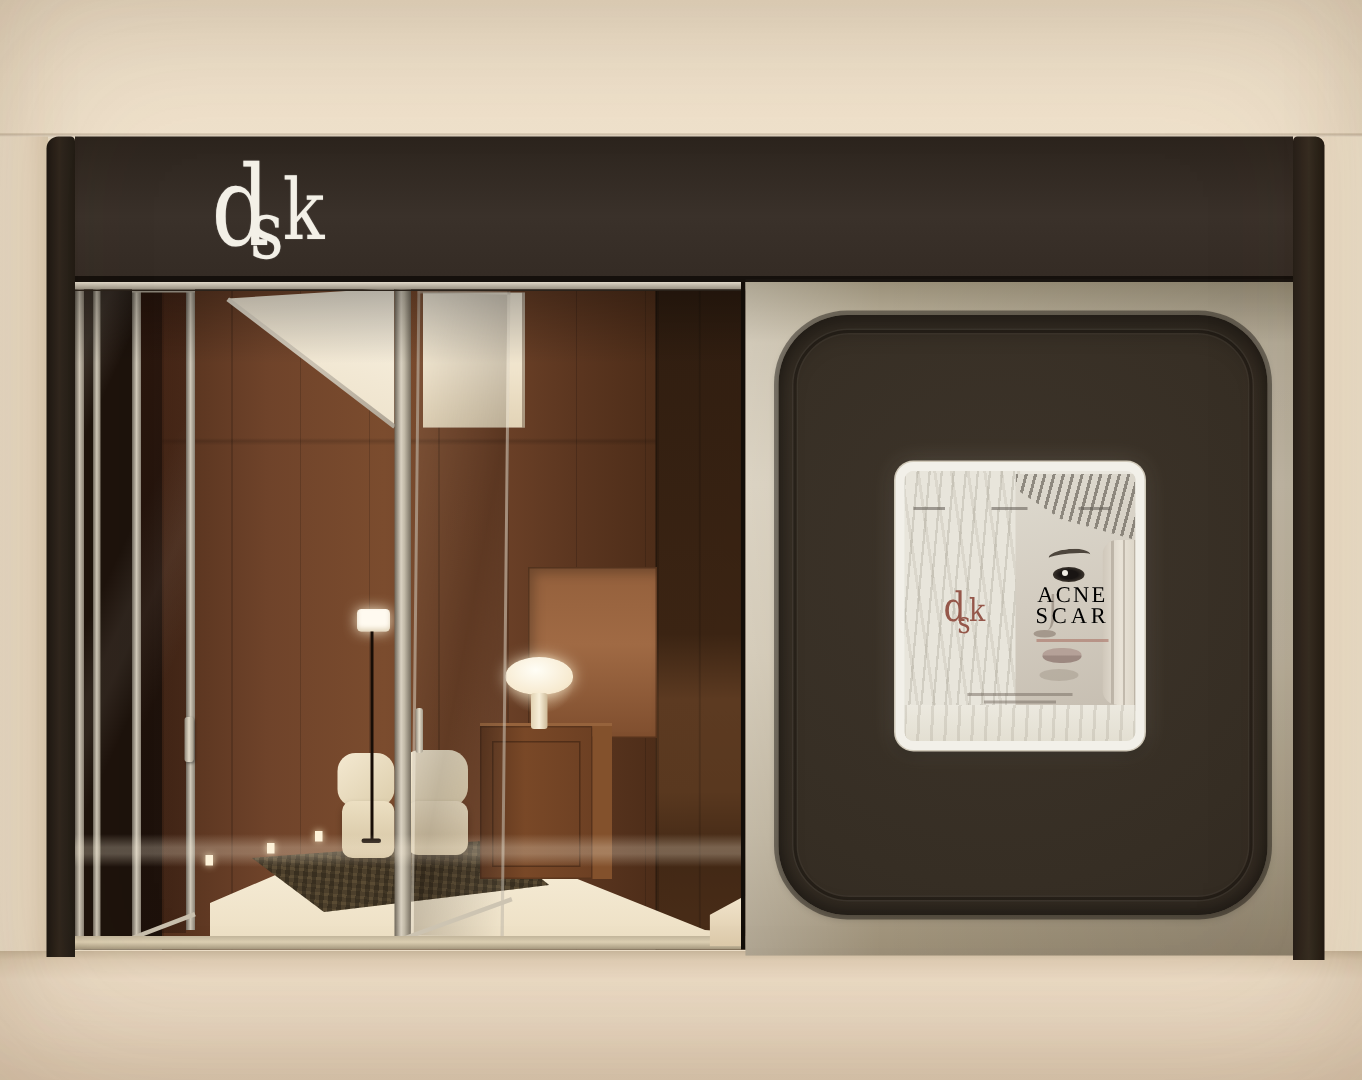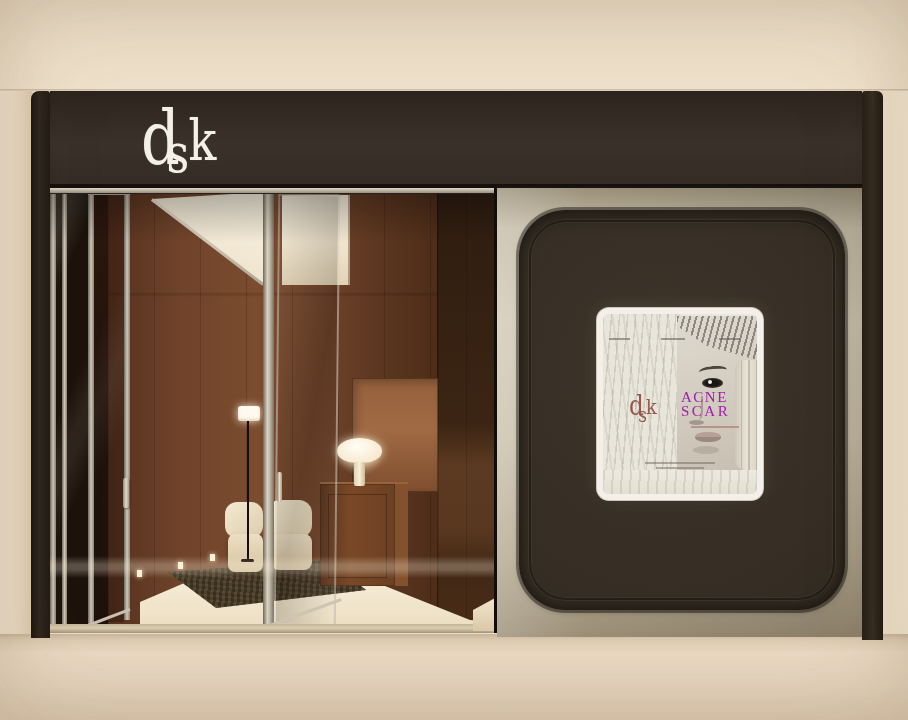--- a/index.html
+++ b/index.html
@@ -176,21 +176,21 @@
     background:repeating-linear-gradient(90deg,transparent 0 6px,rgba(150,140,126,.45) 6px 7.5px),
     linear-gradient(90deg,#cfc7ba,#e9e3d7 55%,#dcd5c7);}
   .microcluster{top:24px;height:8px;}
   .mc1{left:6px;width:30px;} .mc2{left:58px;width:34px;} .mc3{left:116px;width:30px;}
   .microbar{position:relative;height:1.5px;margin:0 0 2px 0;background:rgba(95,90,82,.55);}
   .microbar.short{width:70%;}
   .poster-mark{left:26px;top:78px;width:44px;height:46px;transform:scaleX(.85);
     transform-origin:left top;color:#95574a;z-index:5;}
   .poster-mark span{position:absolute;line-height:1;}
   .pm-d{left:0;top:0;font-size:27px;} .pm-s{left:11px;top:13px;font-size:20px;} .pm-k{left:20px;top:5px;font-size:21px;}
-  .headline{width:68px;color:#a21caf;z-index:5;
+  .headline{width:68px;text-align:center;color:#000000;z-index:5;
     font-family:"Liberation Serif",serif;font-size:15px;line-height:14px;}
   .hl1{left:78px;top:76px;letter-spacing:1.5px;}
   .hl2{left:78px;top:90px;letter-spacing:2.5px;}
   .sub-bar{left:88px;top:112px;width:48px;height:2px;background:rgba(165,105,92,.55);z-index:5;}
   .bb1{left:42px;top:148px;width:70px;height:2px;background:rgba(115,105,96,.5);z-index:6;}
   .bb2{left:53px;top:153px;width:48px;height:1.5px;background:rgba(115,105,96,.5);z-index:6;}
 
   .vignette{left:0;top:0;width:908px;height:720px;pointer-events:none;
     box-shadow:inset 0 0 110px rgba(92,62,32,.16),inset 0 -30px 60px rgba(120,85,50,.10);}
 </style>

